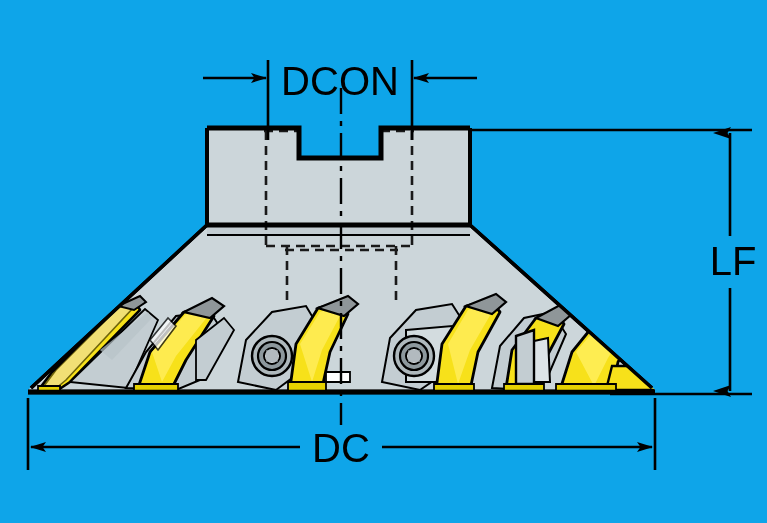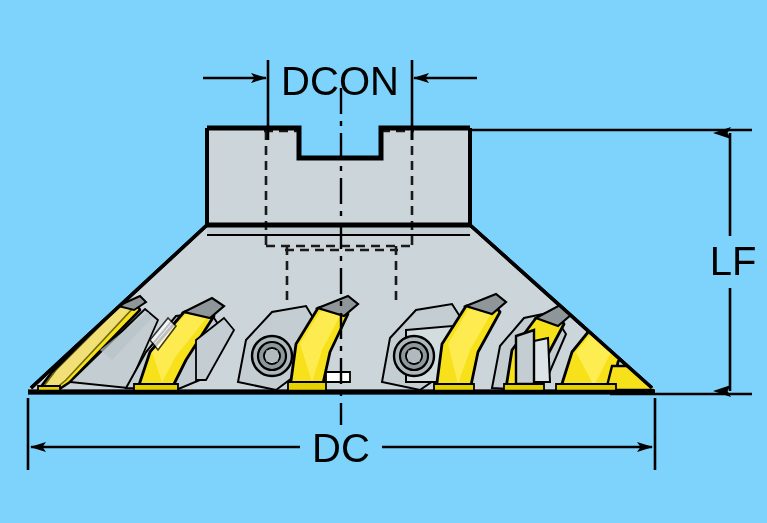--- a/index.html
+++ b/index.html
@@ -11,21 +11,21 @@
   body {
     width: 767px;
     height: 523px;
     overflow: hidden;
     font-family: "Liberation Sans", sans-serif;
   }
   #drawing-root {
     position: relative;
     width: 767px;
     height: 523px;
-    background: #7dd3fc;
+    background: #0ea5e9;
   }
   svg#tech-drawing {
     display: block;
     width: 767px;
     height: 523px;
   }
   .dim-label {
     font-family: "Liberation Sans", sans-serif;
     font-weight: 400;
     fill: #000000;

